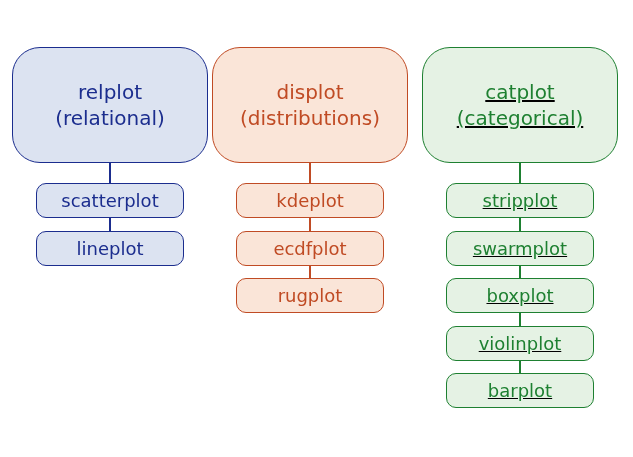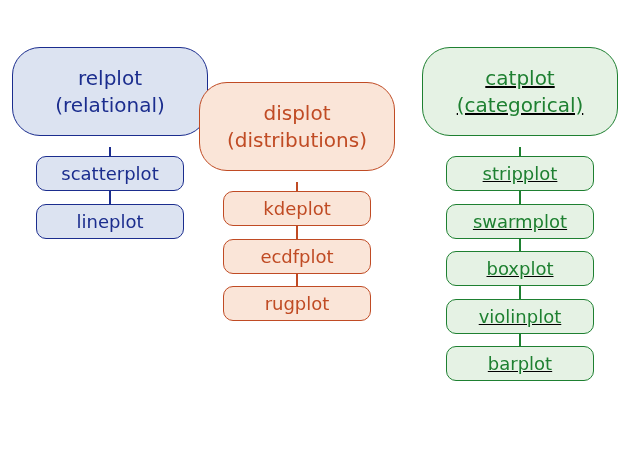--- a/index.html
+++ b/index.html
@@ -31,21 +31,21 @@
     box-sizing: border-box;
     border: 1.5px solid var(--stroke);
     background: var(--fill);
     color: var(--stroke);
     display: flex;
     align-items: center;
     justify-content: center;
   }
   .header-box {
     width: 196px;
-    height: 89px;
+    height: 116px;
     border-radius: 28px;
     flex-direction: column;
     font-size: 20px;
     line-height: 26.5px;
     text-align: center;
   }
   .child-box {
     width: 148px;
     height: 35px;
     margin: 12.5px auto 0;
@@ -61,21 +61,21 @@
 
 <div class="column" style="left: 12px; --stroke: #1b2d8e; --fill: #dce3f1;">
       <div class="vline"></div>
       <div class="box header-box">
         <div>relplot</div>
         <div>(relational)</div>
       </div>
     <div class="box child-box">scatterplot</div>
       <div class="box child-box">lineplot</div>
     </div>
-    <div class="column" style="left: 199px; margin-top: 35px; --stroke: #c04b24; --fill: #fae5d8;">
+    <div class="column" style="left: 212px; --stroke: #c04b24; --fill: #fae5d8;">
       <div class="vline"></div>
       <div class="box header-box">
         <div>displot</div>
         <div>(distributions)</div>
       </div>
       <div class="box child-box">kdeplot</div>
       <div class="box child-box">ecdfplot</div>
       <div class="box child-box">rugplot</div>
     </div>
     <div class="column" style="left: 422px; text-decoration: underline; --stroke: #1e8031; --fill: #e5f2e4;">

